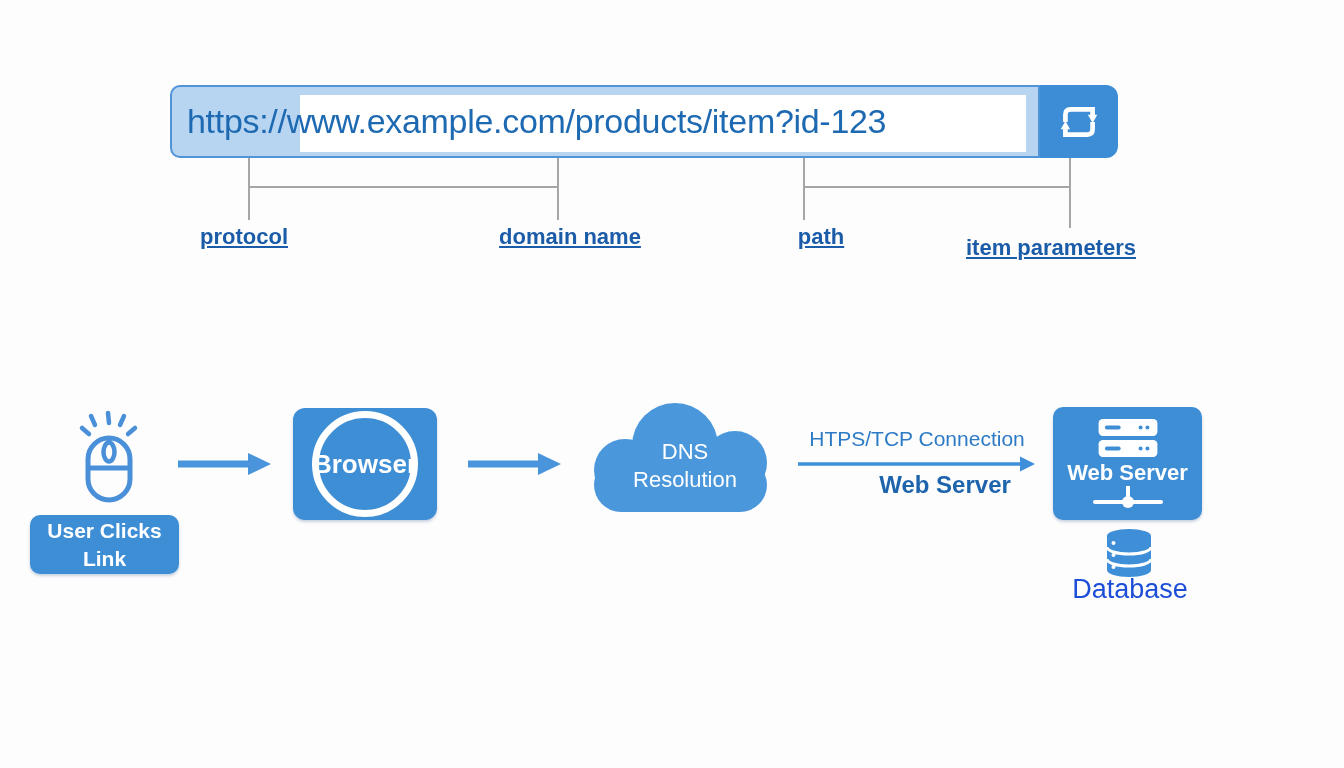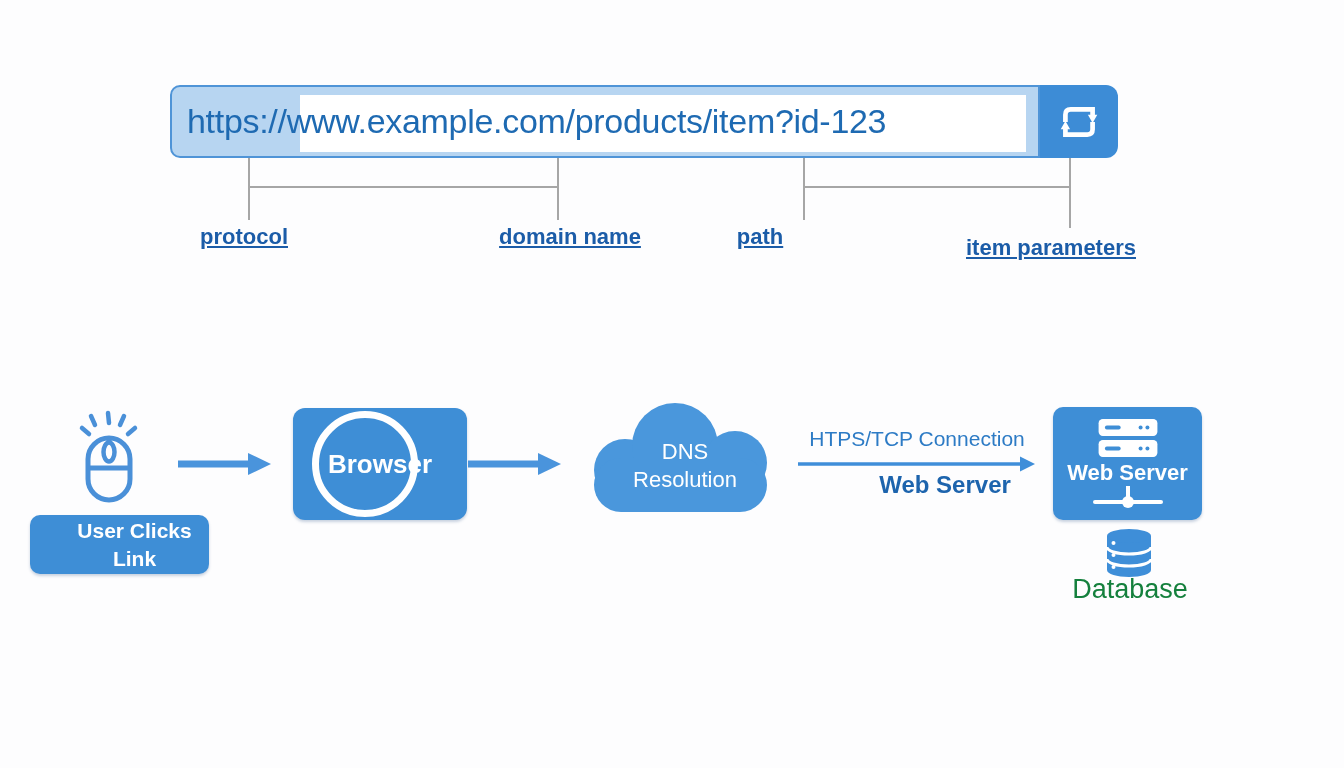--- a/index.html
+++ b/index.html
@@ -36,21 +36,20 @@
   .part-label{
     transform:translateX(-50%);
     font-size:22px;font-weight:bold;color:#1b5ca8;white-space:nowrap;text-decoration:underline;
   }
 
   
   .flow-box{
     background:#3e8ed6;border-radius:10px;color:#fff;font-weight:bold;
     display:flex;align-items:center;justify-content:center;text-align:center;
     box-shadow:0 2px 3px rgba(40,80,130,0.25);
-    padding-left:30px;
   }
   .user-box{left:30px;top:515px;width:149px;height:59px;font-size:21px;line-height:1.3;}
   .browser-box{left:293px;top:408px;width:144px;height:112px;border-radius:12px;}
   .browser-circle{
     position:absolute;left:19px;top:3px;width:92px;height:92px;
     border:7px solid #ffffff;border-radius:50%;
   }
   .browser-label{position:absolute;left:0;top:0;width:100%;height:100%;
     display:flex;align-items:center;justify-content:center;font-size:26px;font-weight:bold;color:#fff;}
 
@@ -64,21 +63,21 @@
   .conn-bottom{left:945px;top:471px;transform:translateX(-50%);font-size:24px;font-weight:bold;color:#1d64ad;white-space:nowrap;}
 
   .server-box{
     left:1053px;top:407px;width:149px;height:113px;
     background:#3e8ed6;border-radius:10px;box-sizing:border-box;
     display:flex;flex-direction:column;align-items:center;padding-top:10px;
     box-shadow:0 2px 3px rgba(40,80,130,0.25);
   }
   .server-label{color:#fff;font-weight:bold;font-size:22px;margin-top:1px;}
 
-  .db-label{left:1130px;top:574px;transform:translateX(-50%);font-size:27px;color:#15803d;}
+  .db-label{left:1130px;top:574px;transform:translateX(-50%);font-size:27px;color:#1d4ed8;}
 </style>
 </head>
 <body>
 
 <div class="abs" style="left:0;top:0;width:1344px;height:768px;">
 
   <div class="abs urlbar">
     <div class="url-field">
       <div class="url-highlight"></div>
       <div class="url-text">https://www.example.com/products/item?id-123</div>
@@ -97,21 +96,21 @@
 
   <div class="abs vline" style="left:248px;top:158px;height:62px;"></div>
   <div class="abs vline" style="left:557px;top:158px;height:62px;"></div>
   <div class="abs vline" style="left:803px;top:158px;height:62px;"></div>
   <div class="abs vline" style="left:1069px;top:158px;height:70px;"></div>
   <div class="abs hline" style="left:248px;top:186px;width:310px;"></div>
   <div class="abs hline" style="left:803px;top:186px;width:267px;"></div>
 
   <div class="abs part-label" style="left:244px;top:224px;">protocol</div>
   <div class="abs part-label" style="left:570px;top:224px;">domain name</div>
-  <div class="abs part-label" style="left:760px;top:224px;">path</div>
+  <div class="abs part-label" style="left:821px;top:224px;">path</div>
   <div class="abs part-label" style="left:1051px;top:235px;">item parameters</div>
 
   <svg class="abs" style="left:58px;top:410px;" width="100" height="100" viewBox="0 0 100 100">
     <g stroke="#4a90d8" stroke-width="5" fill="none">
       <rect x="30" y="28" width="42" height="62" rx="21"></rect>
       <line x1="30" y1="58" x2="72" y2="58"></line>
       <line x1="51" y1="28" x2="51" y2="50"></line>
     </g>
     <ellipse cx="51" cy="42" rx="5.5" ry="9.5" fill="#fdfdfe" stroke="#4a90d8" stroke-width="4.5"></ellipse>
     <g stroke="#4a90d8" stroke-width="4.5" stroke-linecap="round">

